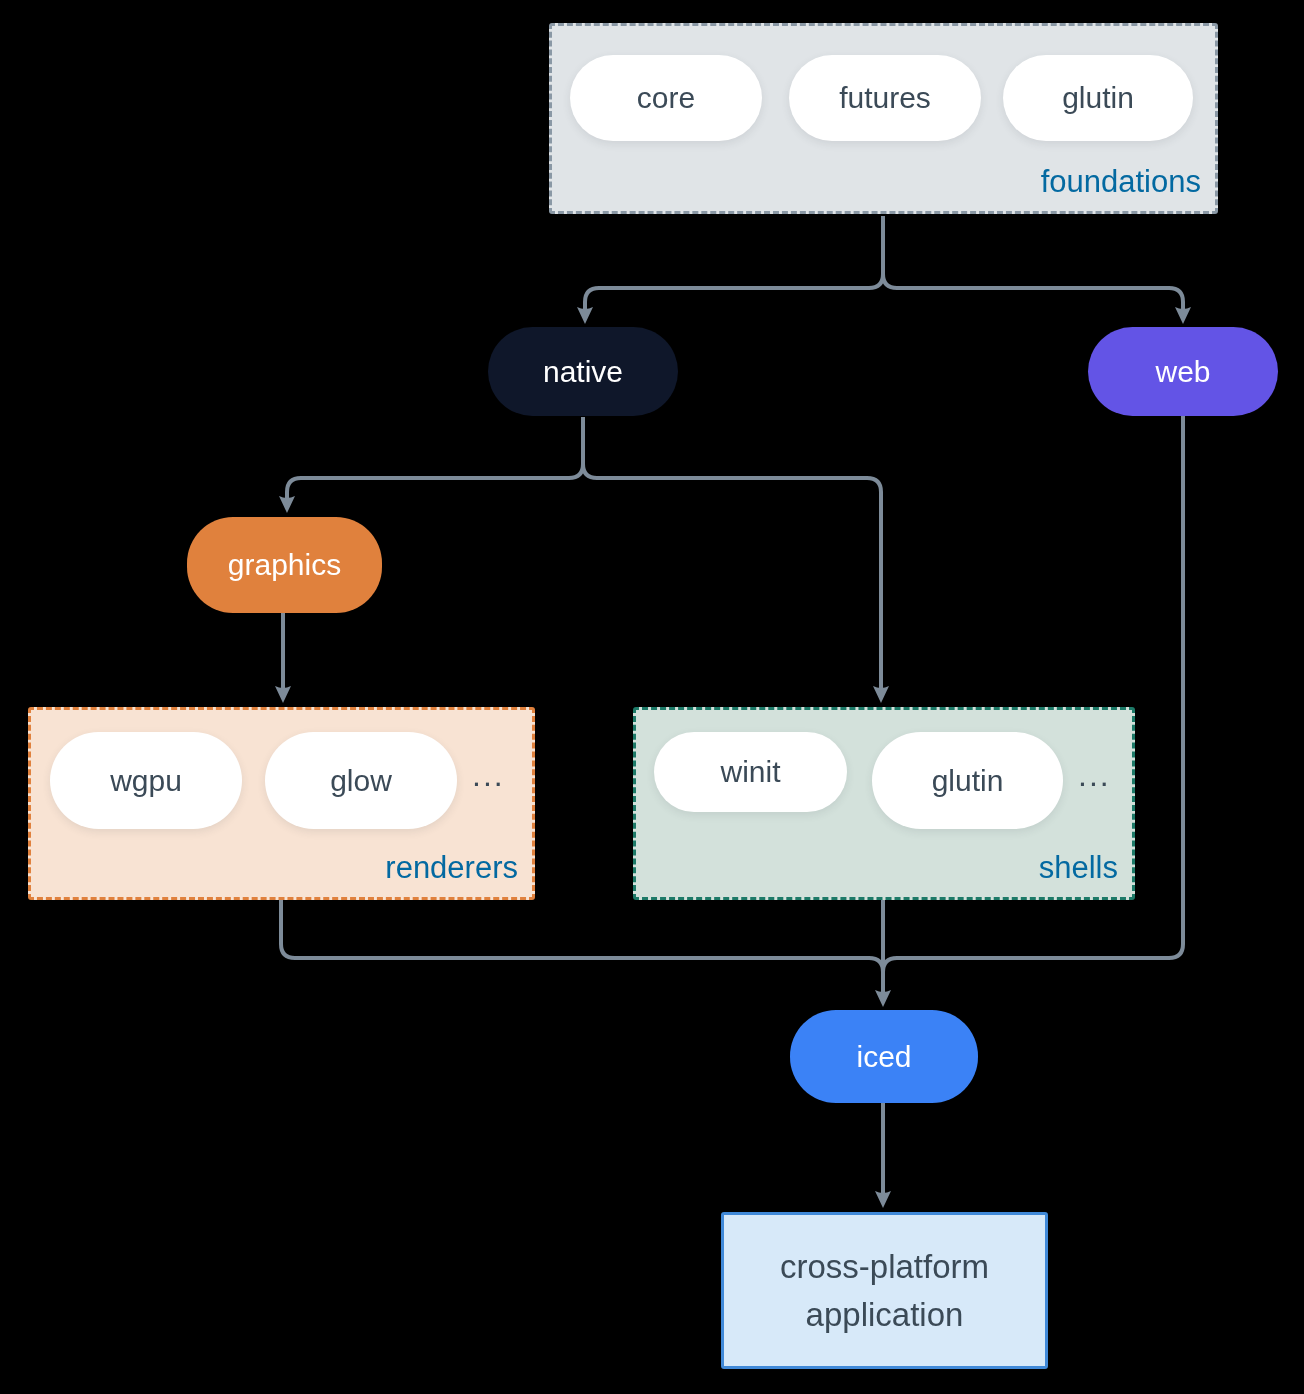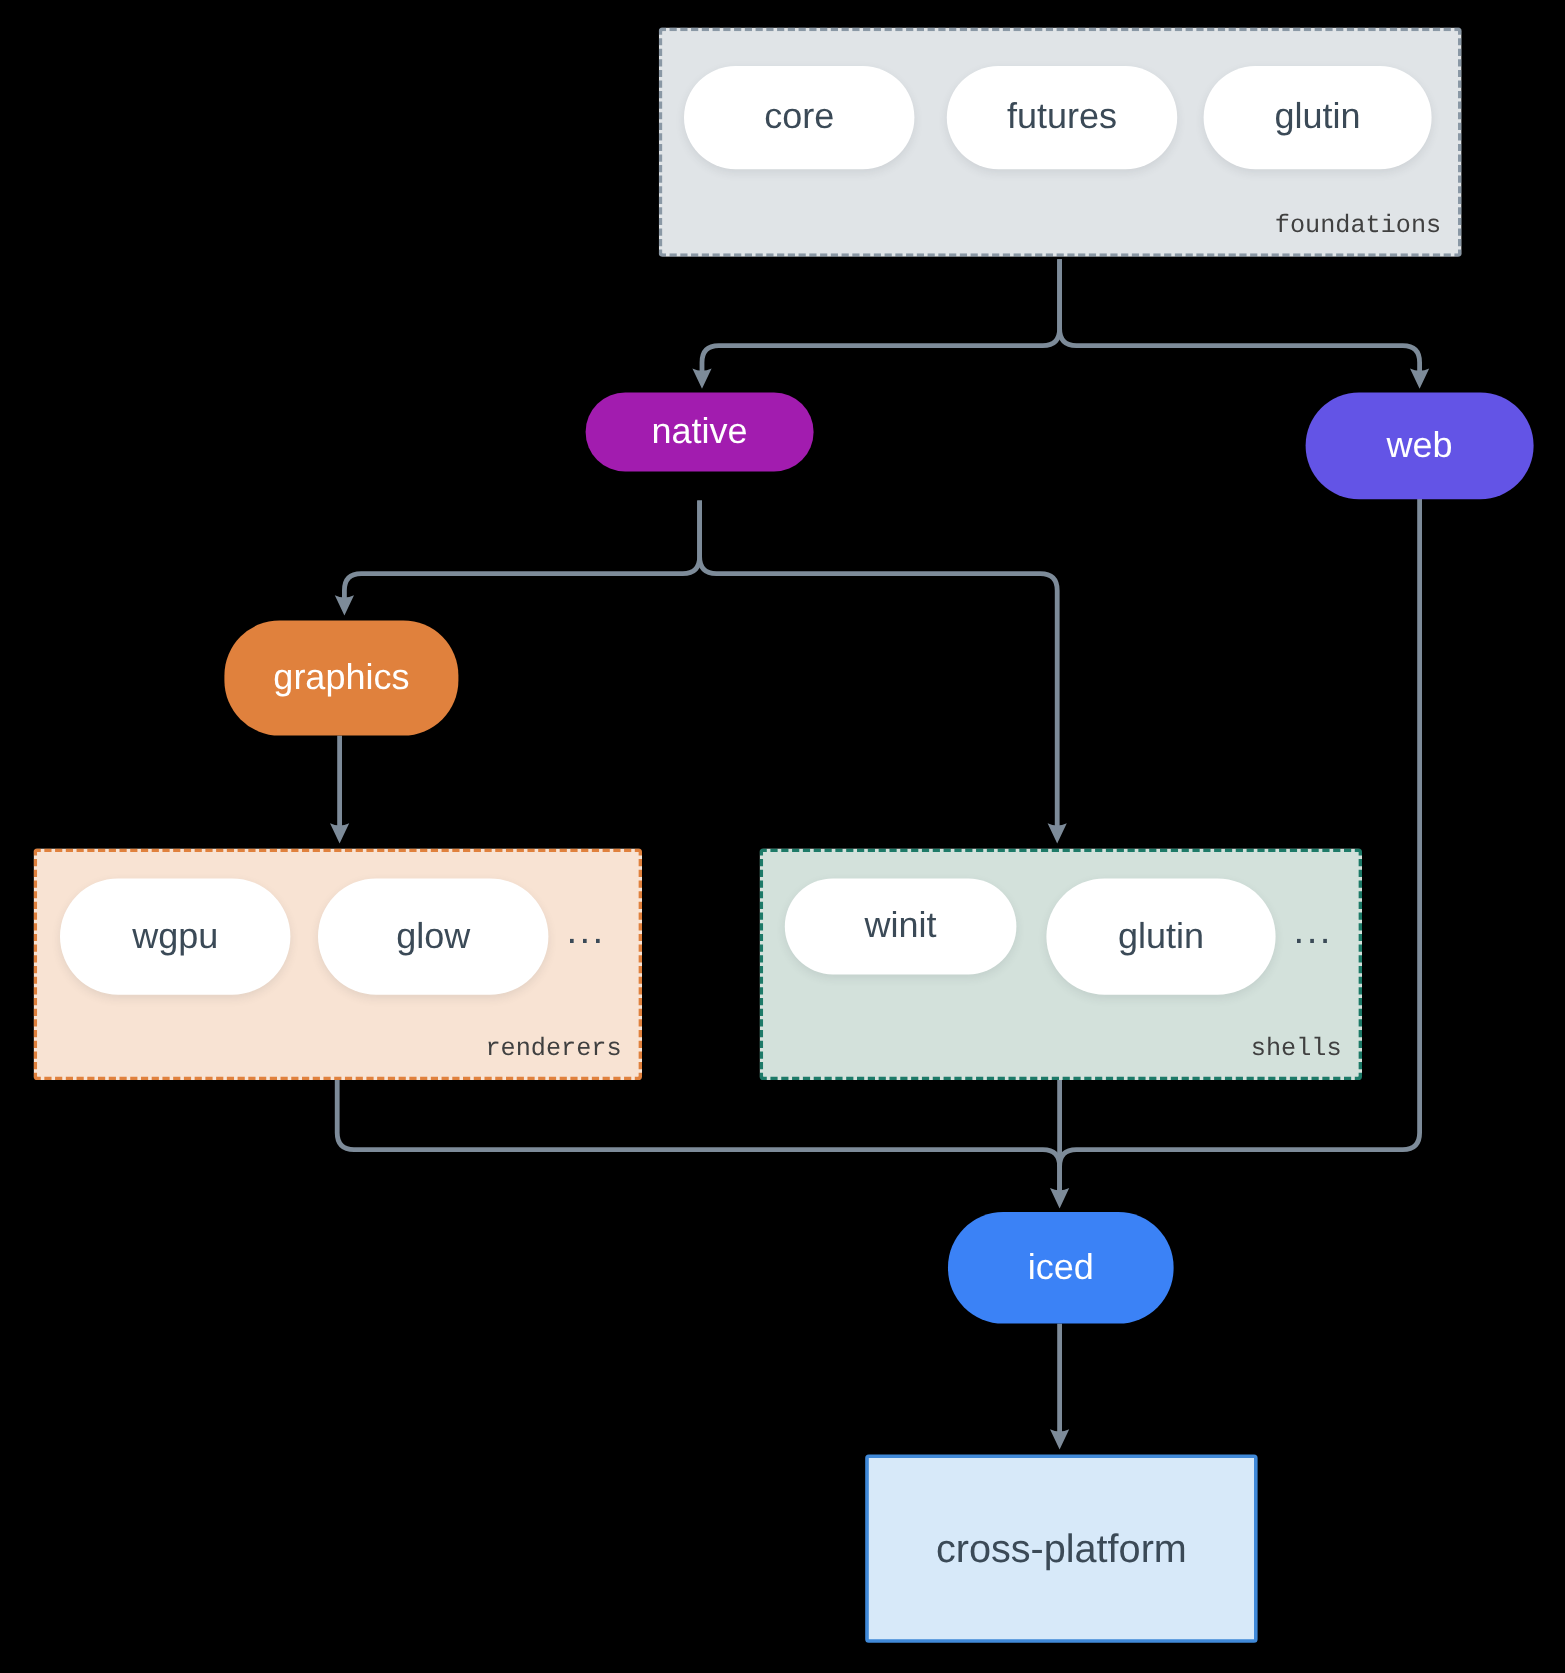--- a/index.html
+++ b/index.html
@@ -39,23 +39,22 @@
     border: 3px dashed #e0813d;
   }
   .group-shells {
     left: 633px; top: 707px; width: 502px; height: 193px;
     background: #d3e1db;
     border: 3px dashed #1d7a68;
   }
   .group-label {
     position: absolute;
     right: 14px; bottom: 11px;
-    font-size: 21px;
-    color: #404040;
-    font-family: Liberation Mono, monospace;
+    font-size: 31px;
+    color: #0369a1;
   }
 
   .pill-white {
     position: absolute;
     background: #ffffff;
     border-radius: 50px;
     display: flex;
     align-items: center;
     justify-content: center;
     font-size: 30px;
@@ -64,21 +63,21 @@
   }
   .pill-node {
     position: absolute;
     border-radius: 46px;
     display: flex;
     align-items: center;
     justify-content: center;
     font-size: 30px;
     color: #ffffff;
   }
-  .node-native   { left: 488px;  top: 327px;  width: 190px; height: 66px; background: #a21caf; }
+  .node-native   { left: 488px;  top: 327px;  width: 190px; height: 89px; background: #0f172a; }
   .node-web      { left: 1088px; top: 327px;  width: 190px; height: 89px; background: #6354e6; }
   .node-graphics { left: 187px;  top: 517px;  width: 195px; height: 96px; background: #e0813d; }
   .node-iced     { left: 790px;  top: 1010px; width: 188px; height: 93px; background: #3b82f6; }
 
   .ellipsis {
     position: absolute;
     font-size: 32px;
     color: #3b4a57;
     letter-spacing: 2px;
   }
@@ -157,15 +156,16 @@
     <span class="group-label">shells</span>
   </div>
   <div class="pill-white" style="left:654px; top:732px; width:193px; height:80px;">winit</div>
   <div class="pill-white" style="left:872px; top:732px; width:191px; height:97px;">glutin</div>
   <div class="ellipsis" style="left:1078px; top:757px;">...</div>
 
   <div class="pill-node node-iced">iced</div>
 
   <div class="app-box">
     <span>cross-platform</span>
+    <span>application</span>
   </div>
 
 </div>
 
 </body></html>

